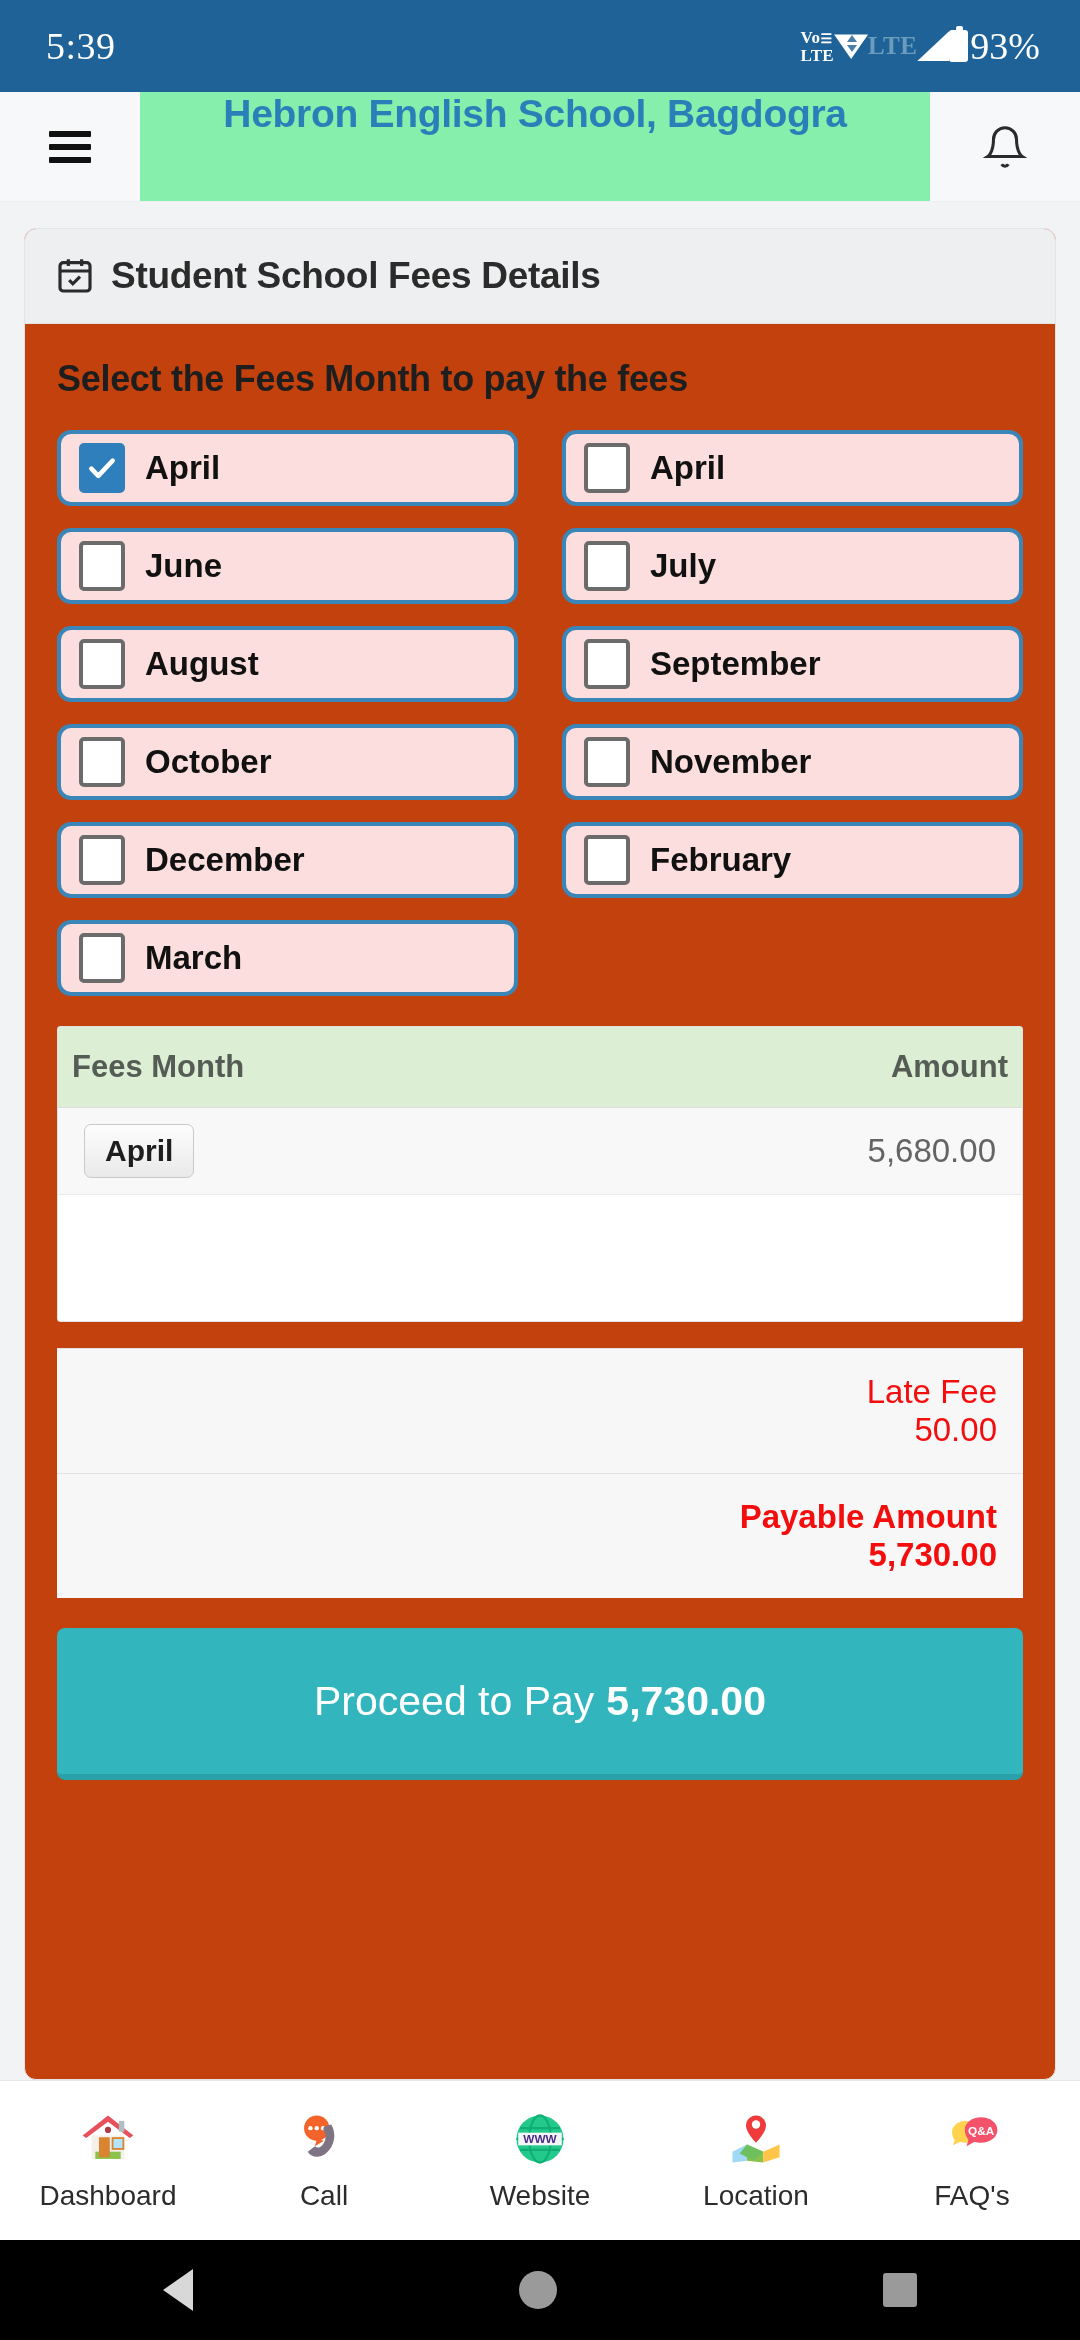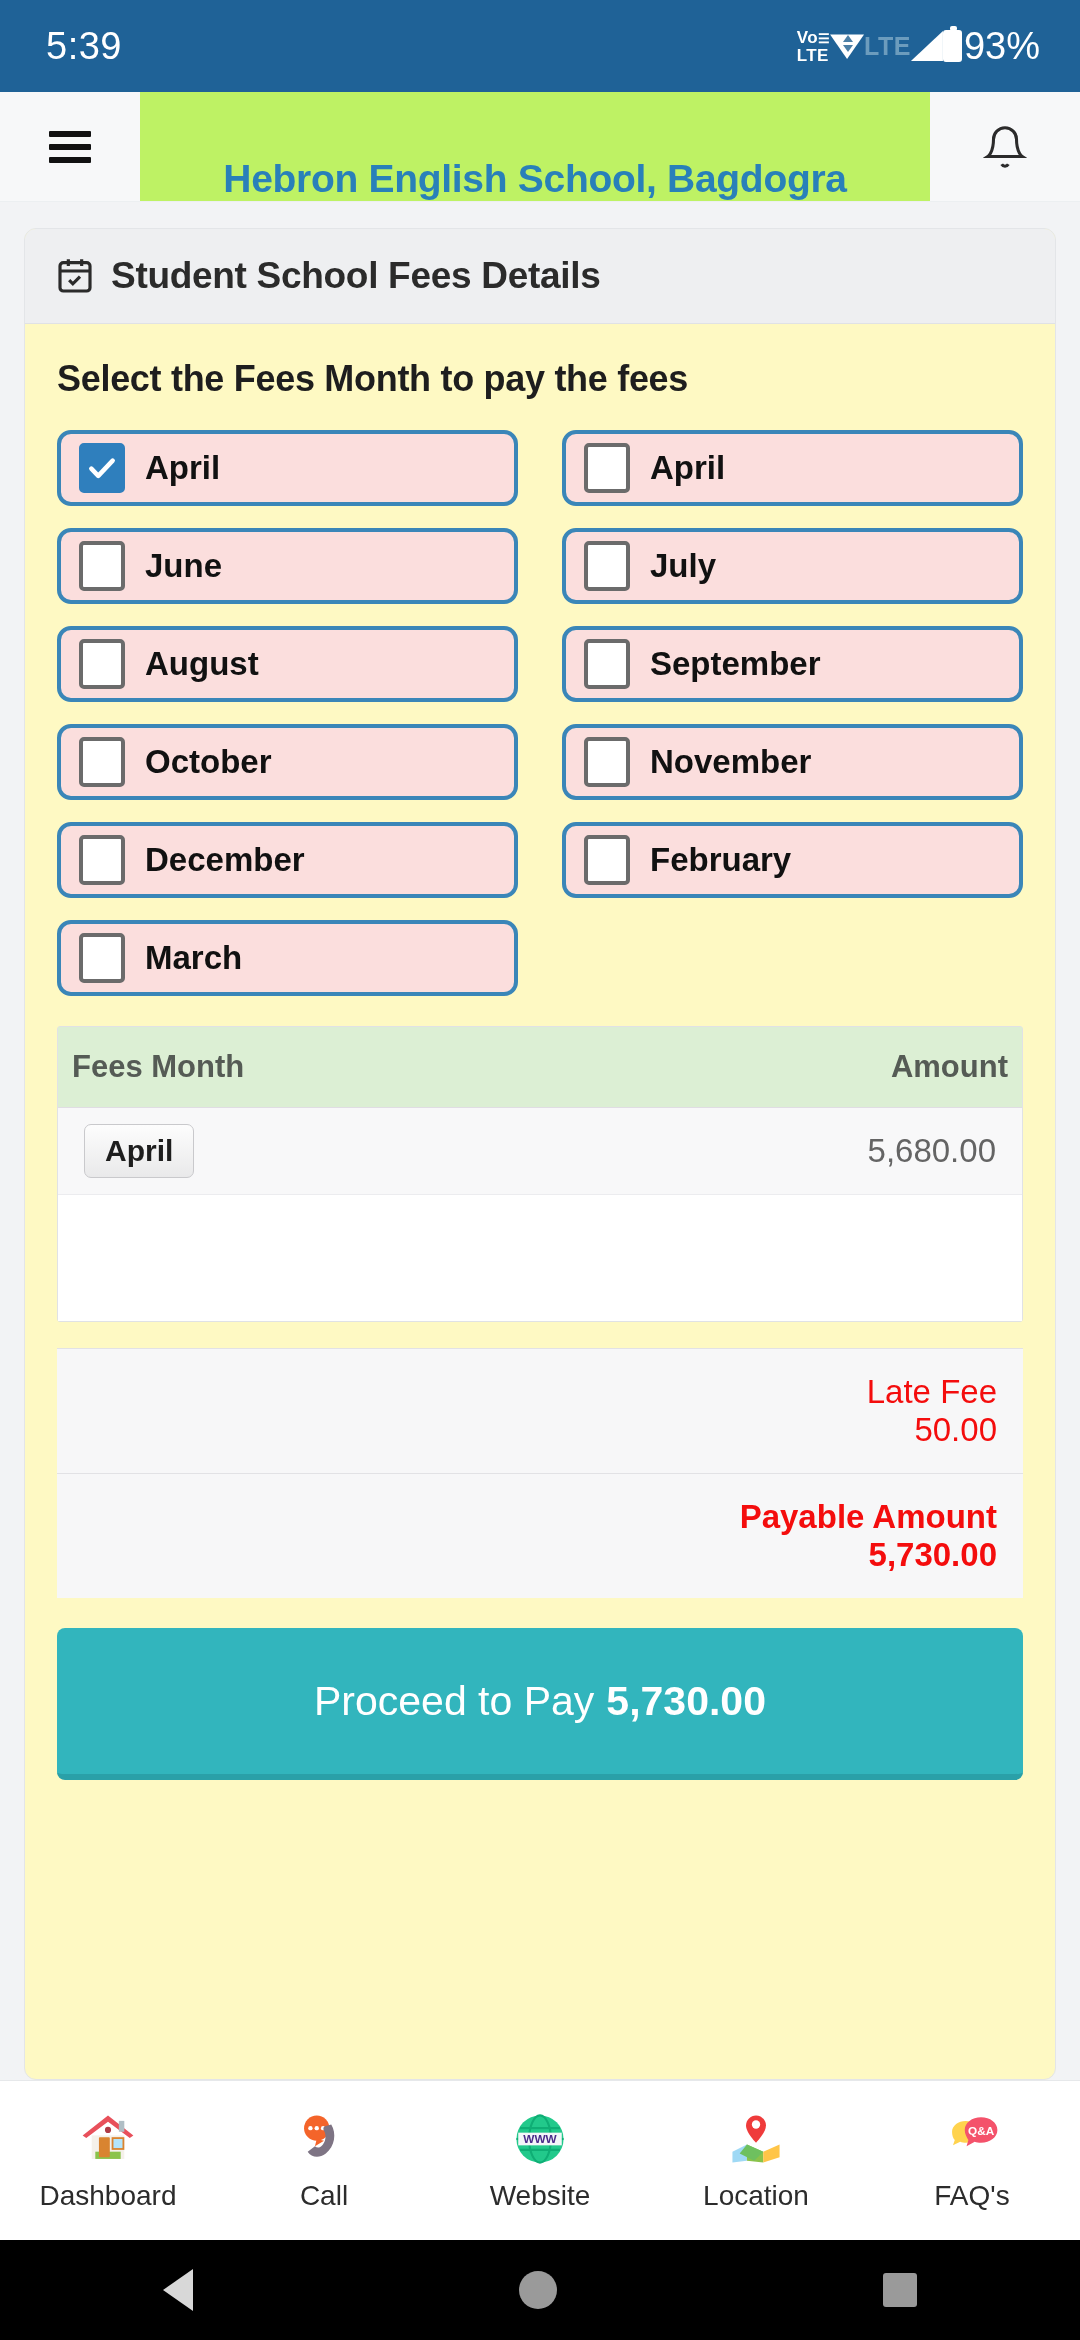--- a/index.html
+++ b/index.html
@@ -12,20 +12,21 @@
 
   
   #status-bar {
     height: 92px;
     background: #1f6297;
     display: flex;
     align-items: center;
     justify-content: space-between;
     padding: 0 40px 0 46px;
     color: #ffffff;
+    font-family: Liberation Serif, serif;
   }
   #status-clock { font-size: 38px; font-weight: 400; letter-spacing: .5px; }
   #status-icons { display: flex; align-items: center; gap: 0; }
   .volte-ic {
     font-size: 17px; font-weight: 700; line-height: 17px;
     text-align: left; letter-spacing: .4px;
   }
   .wifi-diamond { width: 34px; height: 34px; position: relative; }
   .wifi-diamond .dshape {
     width: 34px; height: 30px; background: #ffffff;
@@ -52,22 +53,22 @@
     border-radius: 3px; background: #ffffff; position: relative;
   }
   .battery-ic::before {
     content: ""; position: absolute; top: -7px; left: 4px;
     width: 7px; height: 5px; background: #ffffff; border-radius: 2px;
   }
   #battery-pct { font-size: 38px; font-weight: 500; margin-left: 2px; }
 
   
   #app-bar {
-    height: 110px; background: #bef264;
-    display: flex; align-items: flex-end;
+    height: 110px; background: #86efac;
+    display: flex; align-items: flex-start;
     border-bottom: 1px solid #eceff1;
   }
   #menu-btn {
     width: 140px; display: flex; align-items: center; justify-content: center;
     background: #f7f8f9; height: 100%;
   }
   .hamburger { width: 42px; }
   .hamburger span {
     display: block; height: 6px; background: #111111;
     border-radius: 1px; margin: 7px 0;
@@ -80,21 +81,21 @@
     width: 150px; display: flex; align-items: center; justify-content: center;
     background: #f7f8f9; height: 100%;
   }
 
   
   #page-body {
     height: calc(2340px - 92px - 110px - 160px - 100px);
     background: #f2f3f5; padding: 26px 24px 0 24px;
   }
   #fees-card {
-    background: #fef9c3; border: 1px solid #e3e5e8;
+    background: #c2410c; border: 1px solid #e3e5e8;
     border-radius: 12px; height: 100%; overflow: hidden;
     display: flex; flex-direction: column;
   }
   #card-header {
     background: #eeeff1; border-bottom: 1px solid #e0e2e5;
     padding: 26px 30px; display: flex; align-items: center; gap: 16px;
   }
   #card-header-title {
     font-size: 37px; font-weight: 700; color: #2b2b2b; letter-spacing: -.3px;
   }

